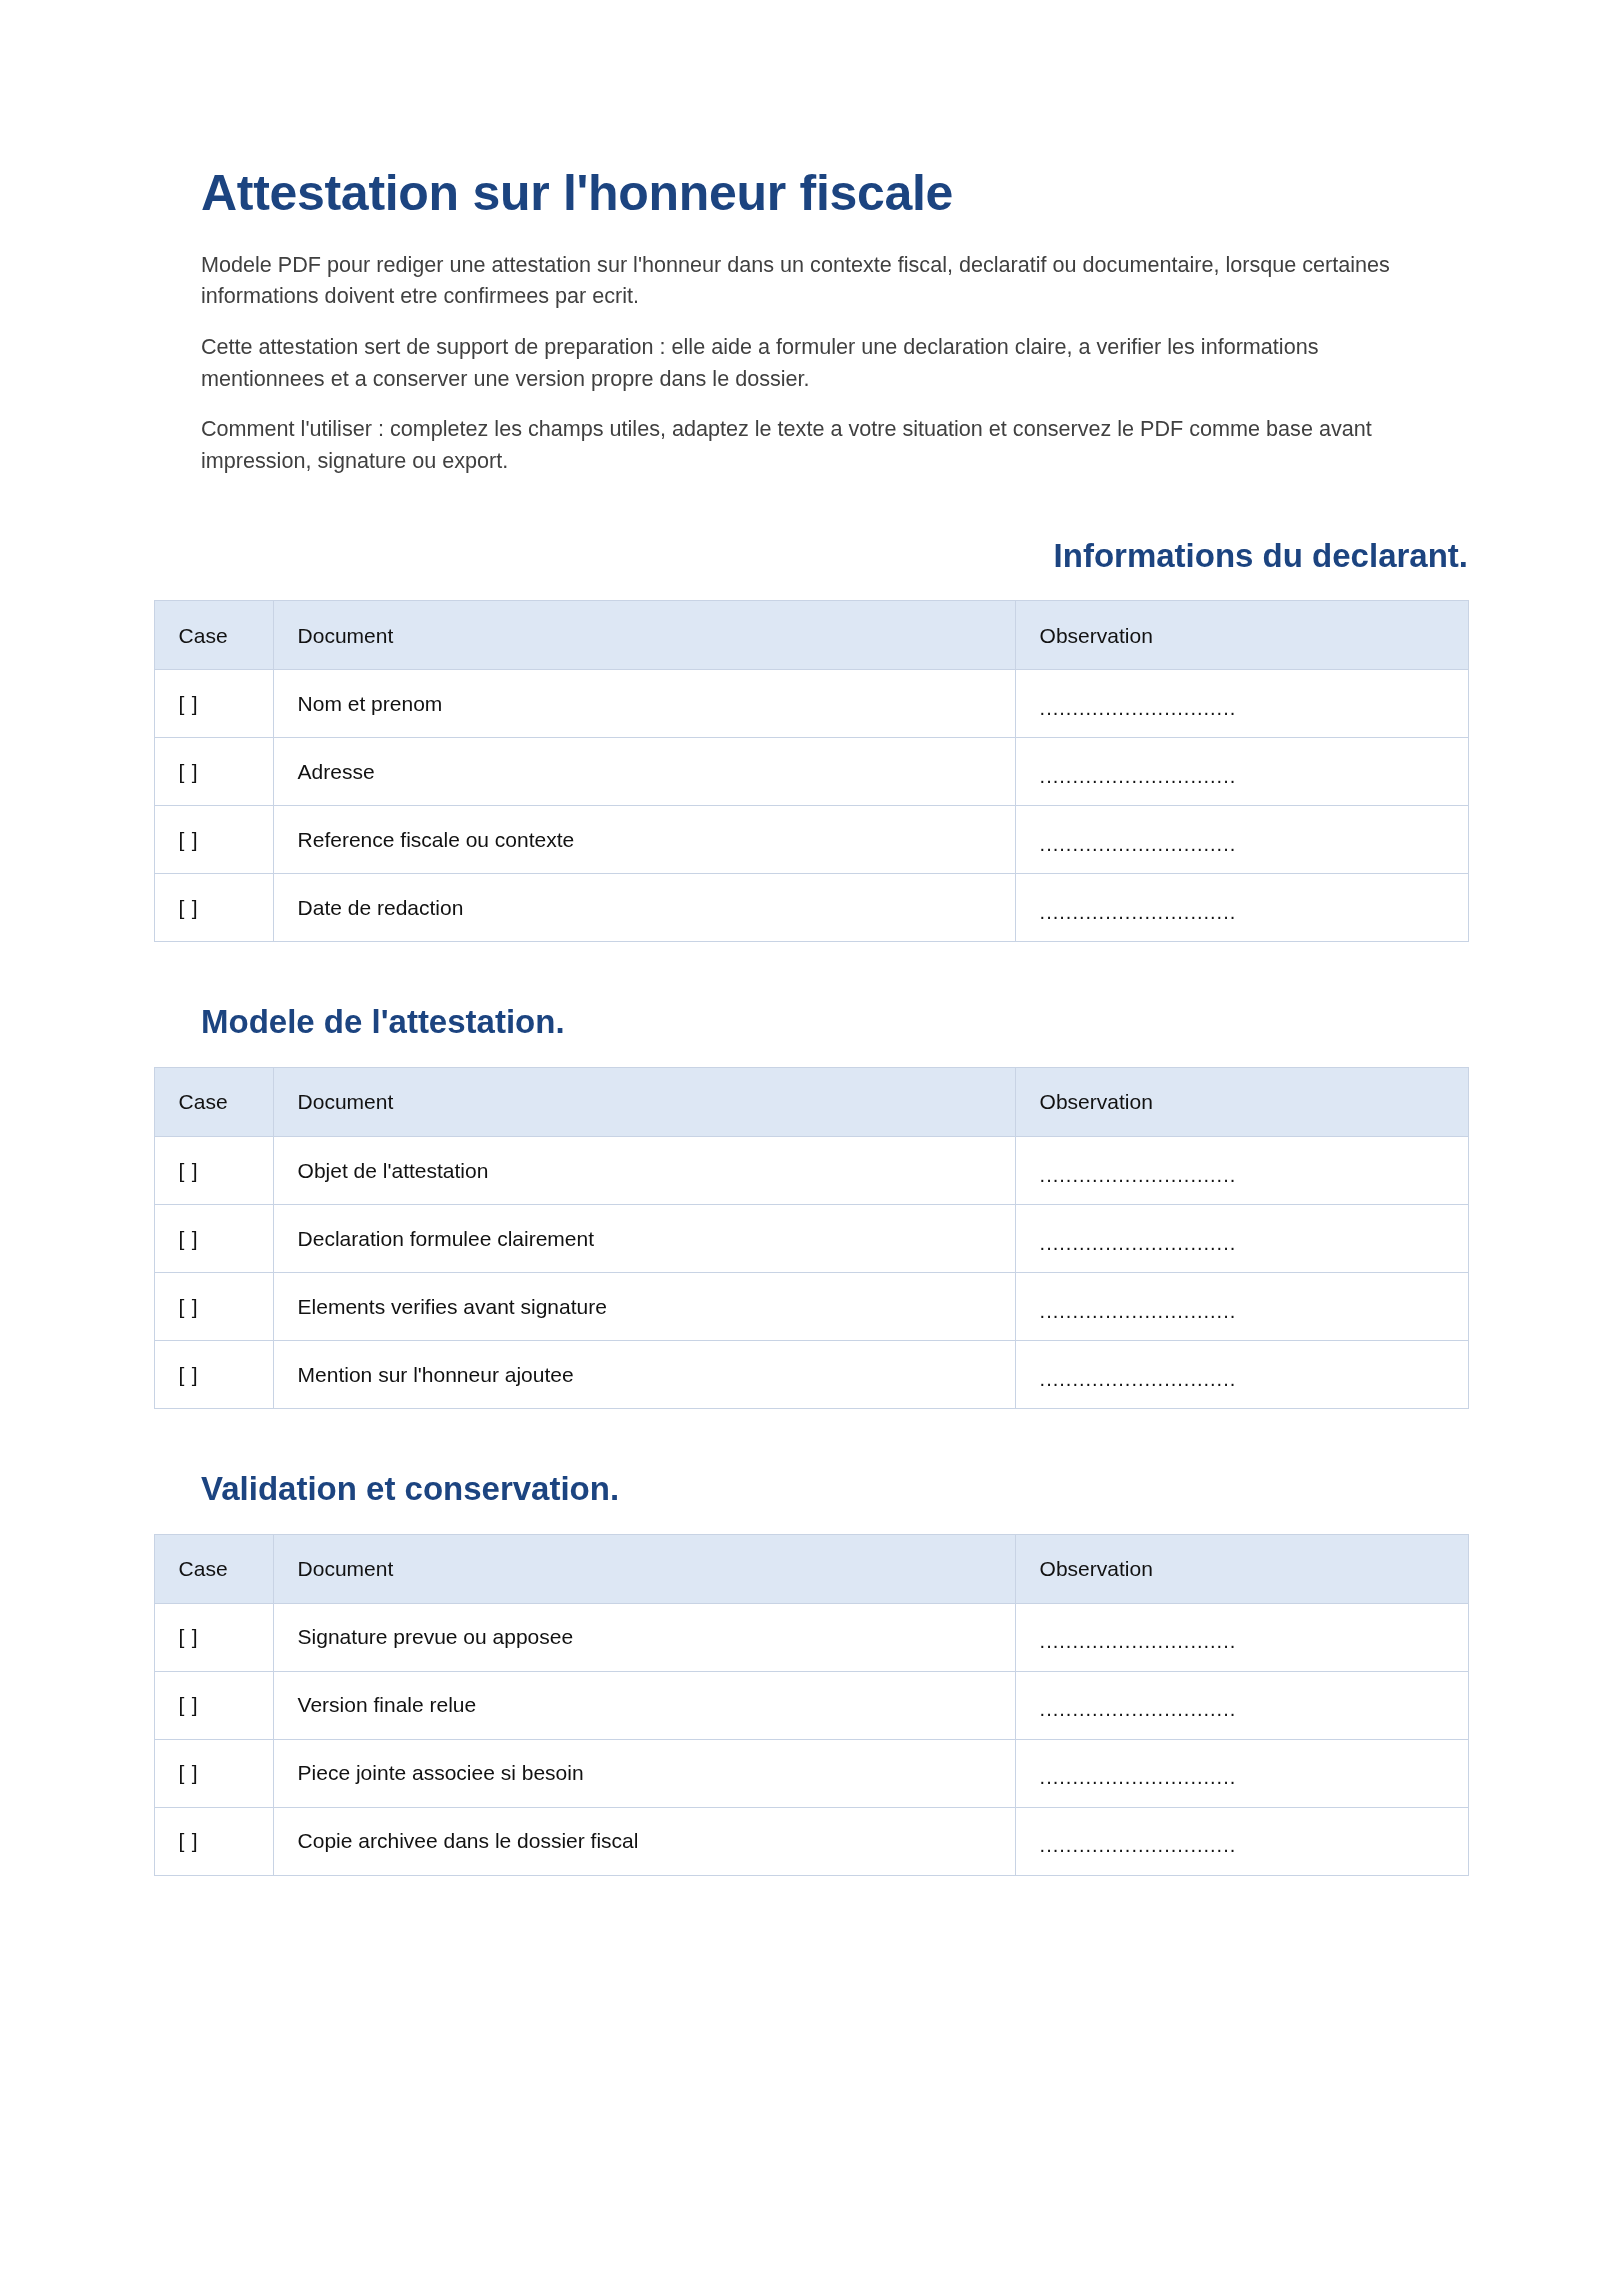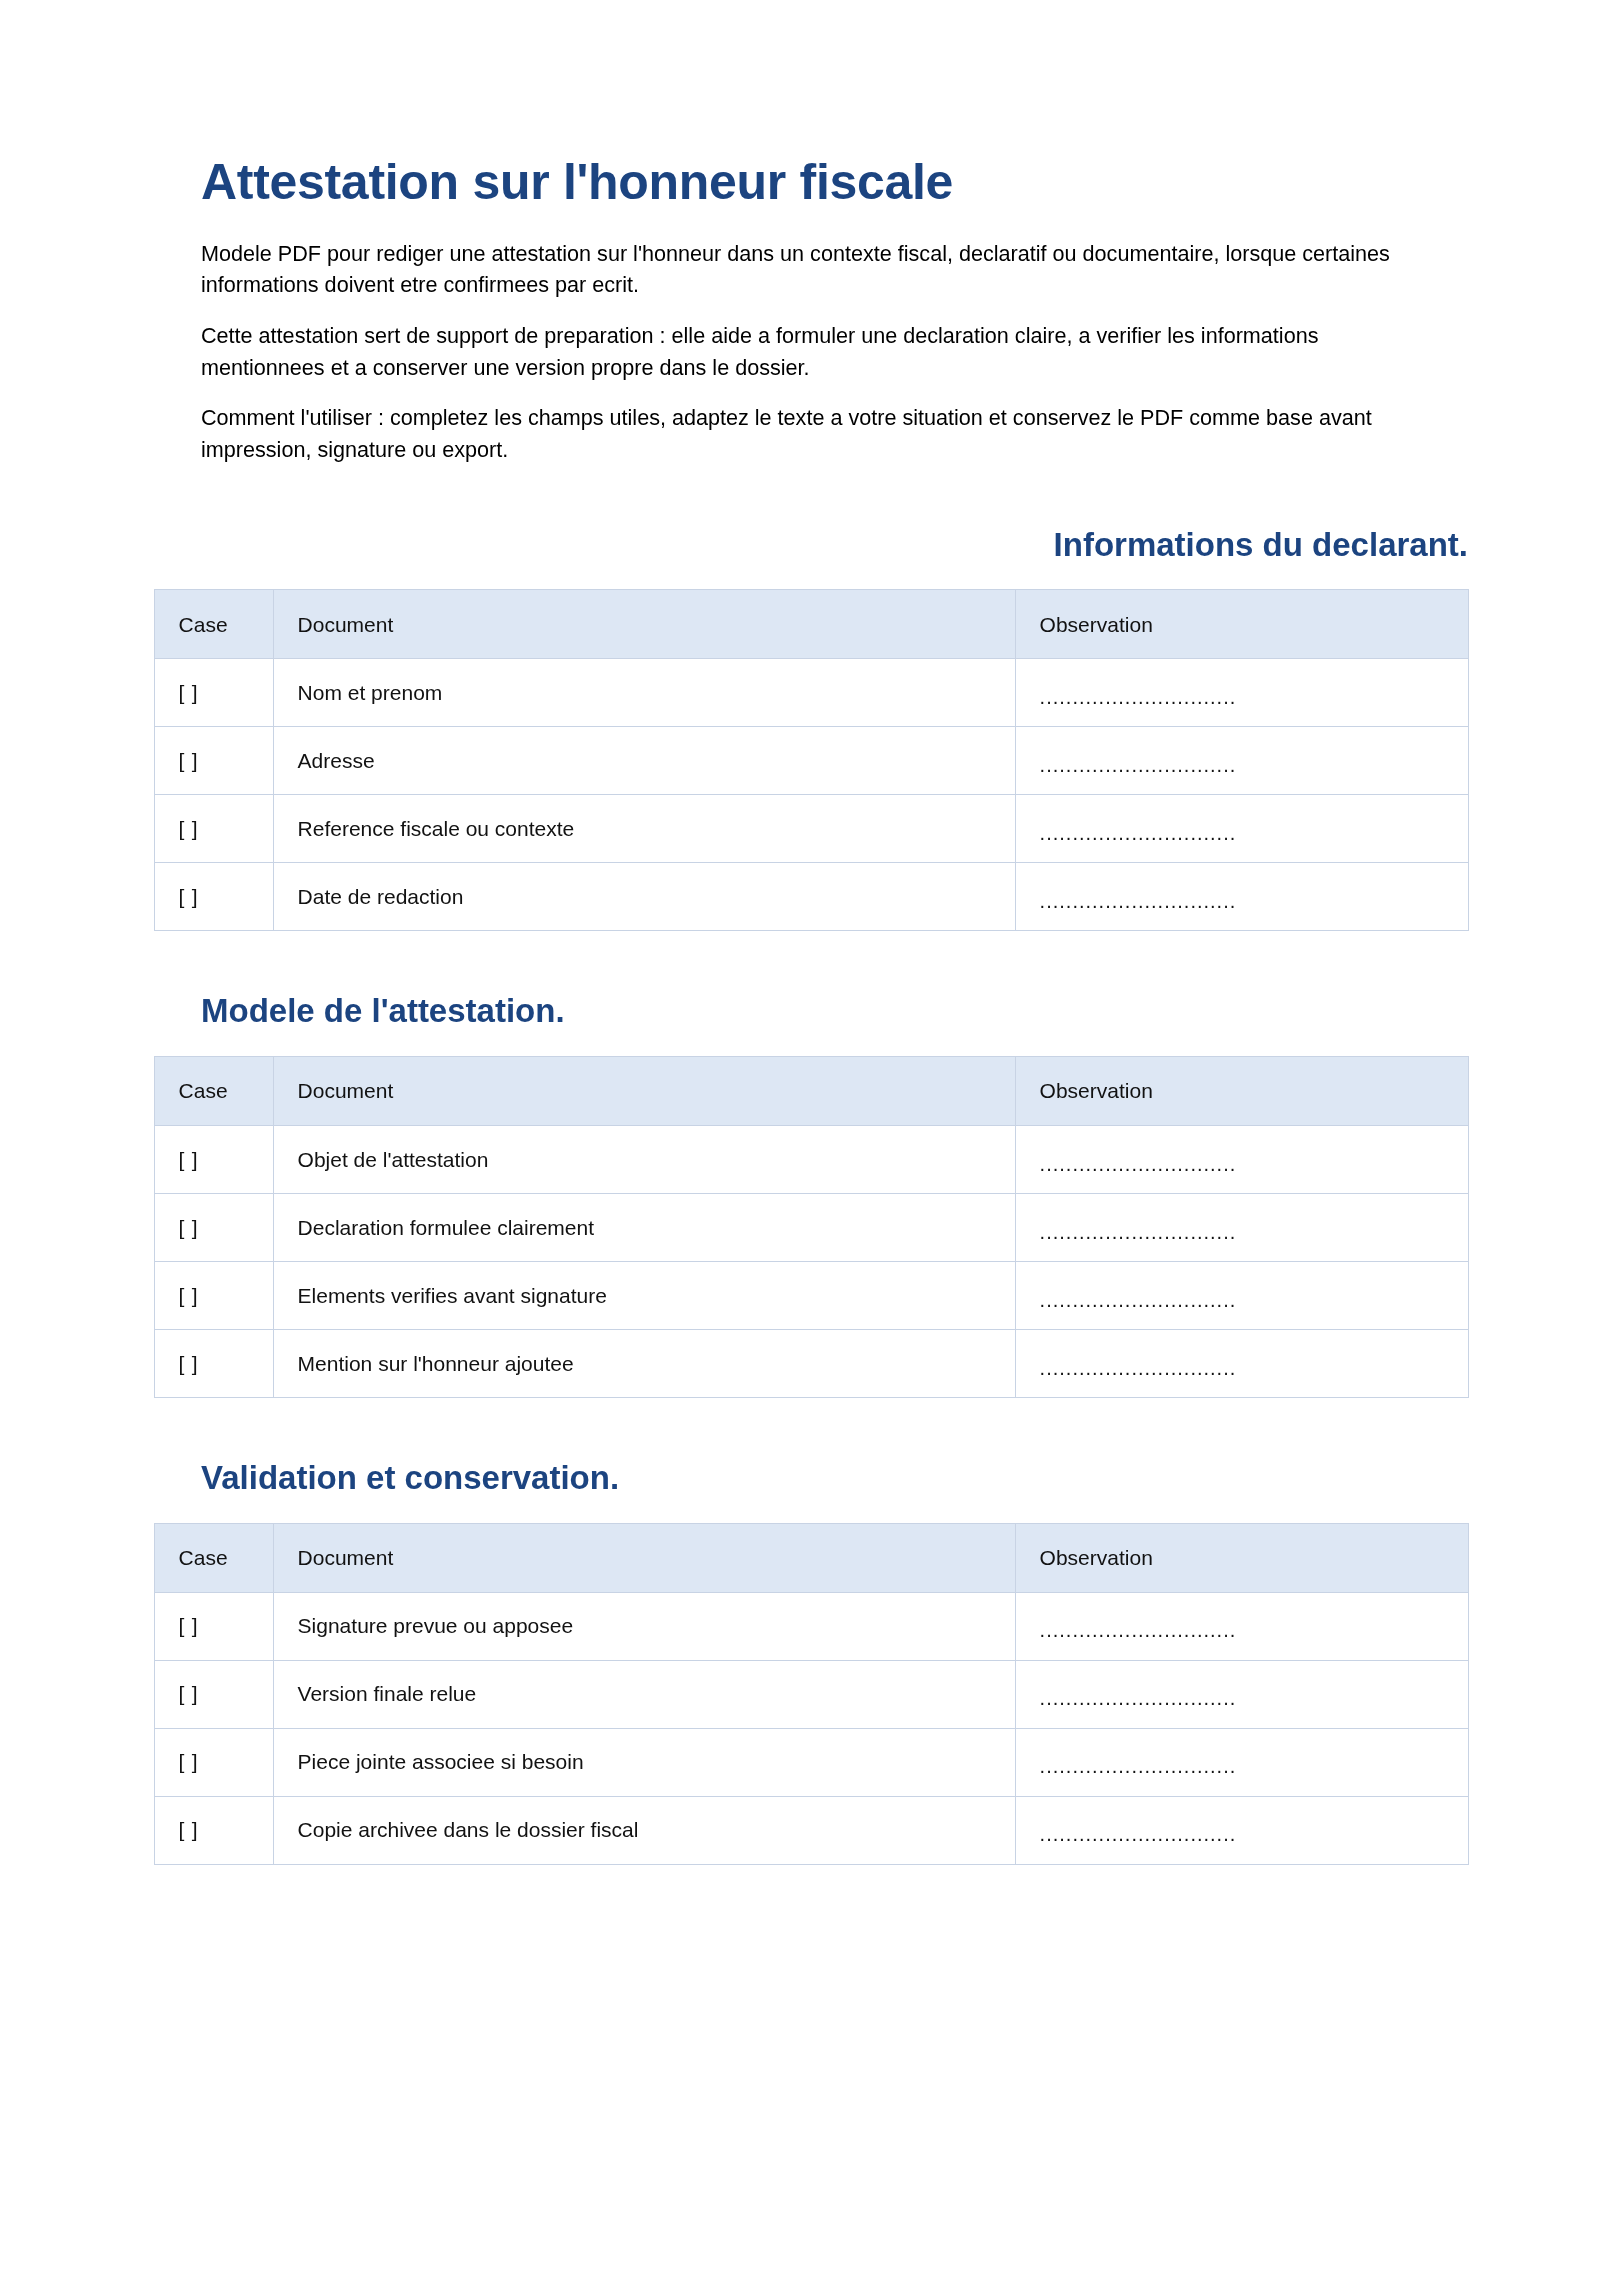--- a/index.html
+++ b/index.html
@@ -21,21 +21,21 @@
     height: 2295px;
     background: #ffffff;
     box-sizing: border-box;
     padding: 0;
     overflow: hidden;
   }
 
   .content {
     position: absolute;
     left: 154px;
-    top: 0;
+    top: 11px;
     width: 1314px;
   }
 
   
   .doc-title {
     margin: 0;
     padding: 0 0 0 47px;
     padding-top: 154px;
     font-size: 50px;
     line-height: 1.12;
@@ -47,21 +47,21 @@
   
   .intro {
     padding-left: 47px;
     padding-right: 77px;
     margin: 0;
   }
   .intro p {
     margin: 0 0 18.3px 0;
     font-size: 21.6px;
     line-height: 1.48;
-    color: #000000;
+    color: #404040;
     text-align: left;
   }
   .intro p:first-child {
     margin-top: 27.5px;
   }
   .intro p:last-child {
     margin-bottom: 0;
   }
 
   

